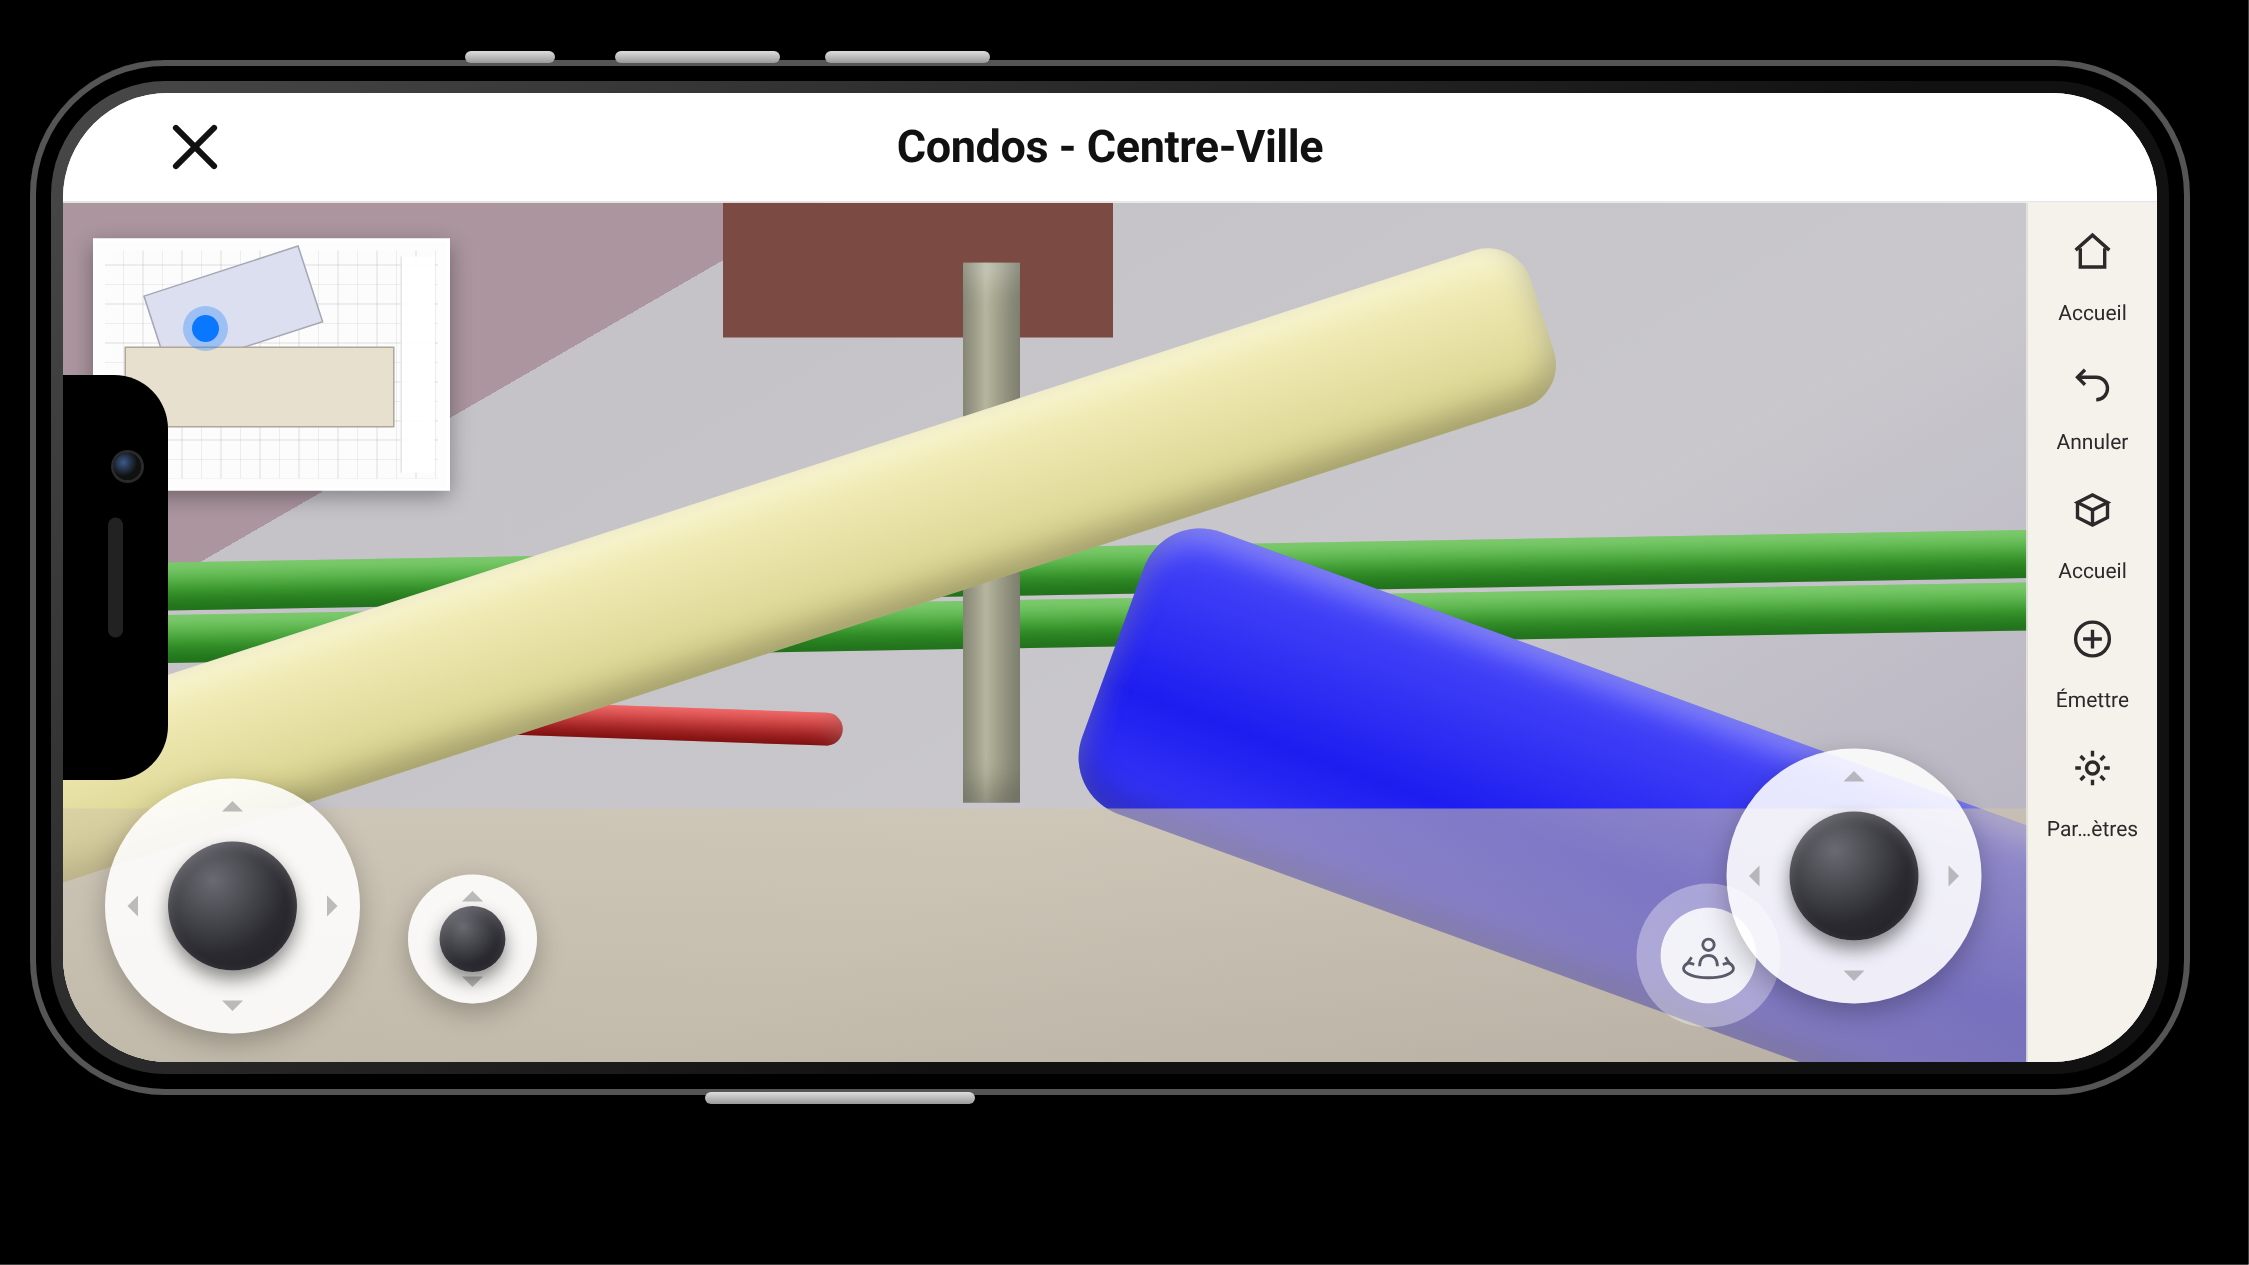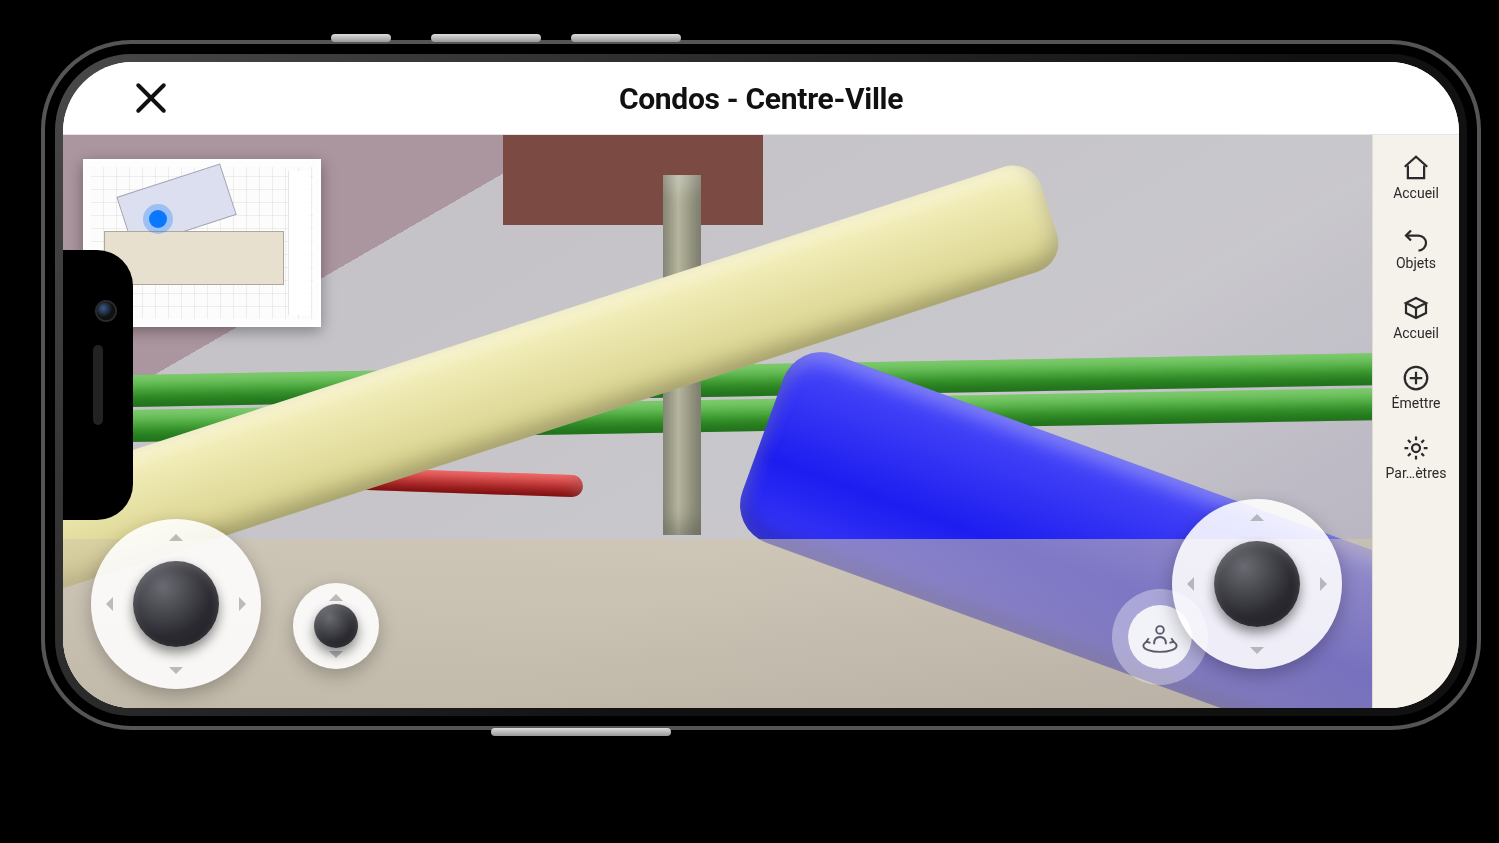--- a/index.html
+++ b/index.html
@@ -8,21 +8,21 @@
     width: 1499px;
     height: 843px;
     background: #000;
     font-family: -apple-system, BlinkMacSystemFont, "Segoe UI", Roboto, Helvetica, Arial, sans-serif;
     overflow: hidden;
   }
 
   
   .phone {
     position: absolute;
-    left: 41px;
+    left: 20px;
     top: 40px;
     width: 1440px;
     height: 690px;
     border-radius: 90px;
     background: linear-gradient(135deg, #4a4a4a, #111 60%);
     box-shadow:
       inset 0 0 0 4px #555,
       inset 0 0 0 14px #000,
       0 20px 40px rgba(0,0,0,0.6);
   }
@@ -303,21 +303,21 @@
     display: flex;
     flex-direction: column;
     align-items: center;
     padding-top: 18px;
     z-index: 5;
   }
   .sb-item {
     display: flex;
     flex-direction: column;
     align-items: center;
-    gap: 2px;
+    gap: 18px;
     margin-bottom: 22px;
     width: 100%;
     cursor: pointer;
   }
   .sb-item svg { width: 30px; height: 30px; stroke: #2a2a2a; fill: none; stroke-width: 1.8; }
   .sb-label {
     font-size: 14px;
     color: #2a2a2a;
     text-align: center;
     max-width: 78px;
@@ -405,21 +405,21 @@
             <path d="M3 11 12 3l9 8"></path>
               <path d="M5.5 10v10h13V10"></path>
           </svg>
           <span class="sb-label">Accueil</span>
         </div>
         <div class="sb-item">
           <svg viewBox="0 0 24 24">
             <path d="M4 10h10a6 6 0 0 1 0 12"></path>
               <path d="M8 6 4 10l4 4"></path>
           </svg>
-          <span class="sb-label">Objets</span>
+          <span class="sb-label">Annuler</span>
         </div>
         <div class="sb-item">
           <svg viewBox="0 0 24 24">
             <path d="M4 8l8-4 8 4-8 4-8-4z"></path>
               <path d="M4 8v8l8 4 8-4V8"></path>
               <path d="M12 12v8"></path>
           </svg>
           <span class="sb-label">Accueil</span>
         </div>
         <div class="sb-item">

